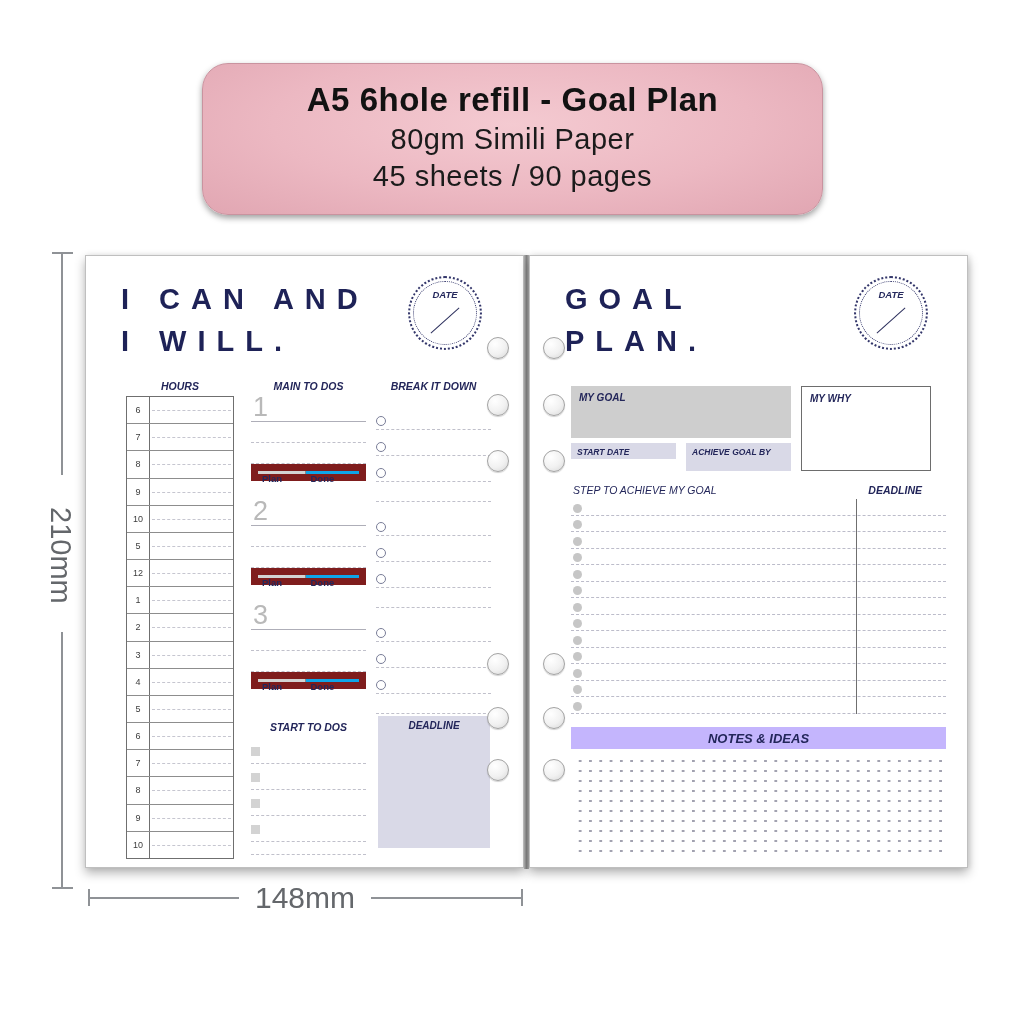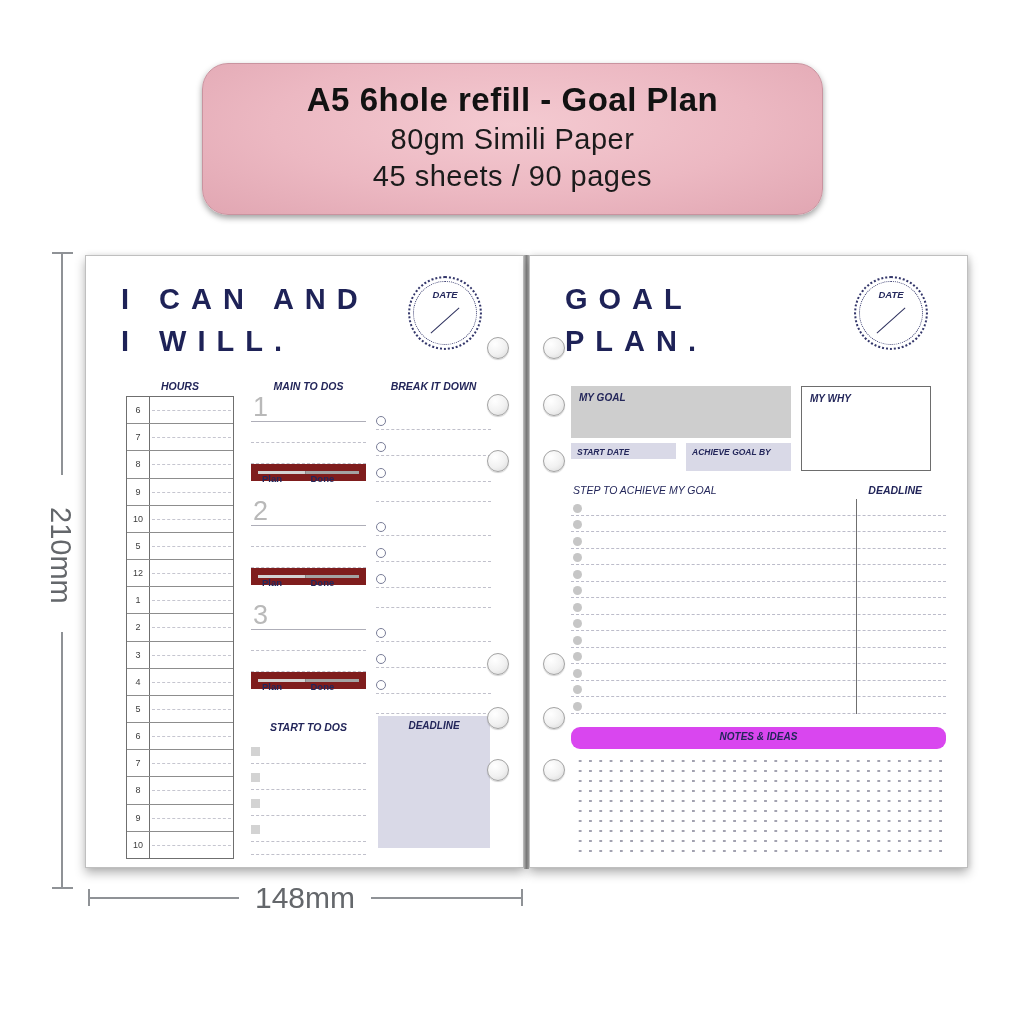--- a/index.html
+++ b/index.html
@@ -69,21 +69,21 @@
 
   
   .main-sections { position:absolute; left:165px; top:138px; width:115px; }
   .todo-section { height:104px; }
   .todo-number { height:28px; font-size:27px; font-weight:300; color:#b9b9b9; line-height:26px;
     padding-left:2px; border-bottom:1px solid #aeaeb8; }
   .todo-line { height:21px; border-bottom:1px dashed #c0c0cb; }
   .plan-done-box { height:17px; border:7px solid #7f1d1d; display:flex; }
   .plan-cell { width:48%; background:#d3d3d3; border-right:1px solid #8a8a8a;
     font-size:9.5px; font-weight:bold; color:#23265a; padding:2px 0 0 4px; }
-  .done-cell { flex:1; background:#a3a3a3; font-size:9.5px; font-weight:bold; color:#23265a;
+  .done-cell { flex:1; background:#0ea5e9; font-size:9.5px; font-weight:bold; color:#23265a;
     padding:2px 0 0 4px; }
 
   .hdr-other { position:absolute; left:165px; top:465px; width:115px; text-align:center;
     font-size:10.5px; font-weight:bold; font-style:italic; color:#23265a; }
   .other-list { position:absolute; left:165px; top:482px; width:115px; }
   .other-item { height:26px; position:relative; border-bottom:1px dashed #c0c0cb; }
   .other-check { position:absolute; left:0; bottom:7px; width:9px; height:9px; background:#d3d3d3; }
   .other-extra { height:13px; border-bottom:1px dashed #c0c0cb; }
 
   
@@ -112,23 +112,23 @@
     font-style:italic; color:#23265a; }
   .deadline-header { position:absolute; left:300px; top:228px; width:92px; text-align:right;
     font-size:10.5px; font-weight:bold; font-style:italic; color:#23265a; }
   .steps-area { position:absolute; left:41px; top:243px; width:375px; height:215px;
     display:flex; flex-direction:column; }
   .step-row { flex:1; position:relative; border-bottom:1px dashed #bcbcca; }
   .step-dot { position:absolute; left:2px; bottom:2px; width:9px; height:9px;
     border-radius:50%; background:#c6c6c6; }
   .deadline-line { position:absolute; left:326px; top:243px; width:1px; height:215px; background:#6f6f6f; }
 
-  .notes-bar { position:absolute; left:41px; top:471px; width:375px; height:22px; background:#d946ef;
-    text-align:center; font-size:10px; font-weight:bold; font-style:italic; color:#23265a;
-    padding-top:4px;border-radius:9px; }
+  .notes-bar { position:absolute; left:41px; top:471px; width:375px; height:22px; background:#c4b5fd;
+    text-align:center; font-size:13px; font-weight:bold; font-style:italic; color:#23265a;
+    padding-top:4px; }
   .dot-grid { position:absolute; left:45px; top:500px; width:372px; height:98px;
     background-image:radial-gradient(circle, #a2a2b0 1.1px, transparent 1.3px);
     background-size:10.3px 10px; }
 
   
   .hole { position:absolute; width:22px; height:22px; border-radius:50%;
     background:radial-gradient(circle at 35% 30%, #ffffff 0%, #f1f1f1 55%, #d6d6d6 100%);
     border:1px solid #a3a3a3; box-shadow:0 1px 1px rgba(0,0,0,0.18); }
   .page-left  .hole { left:401px; }
   .page-right .hole { left:13px; }

